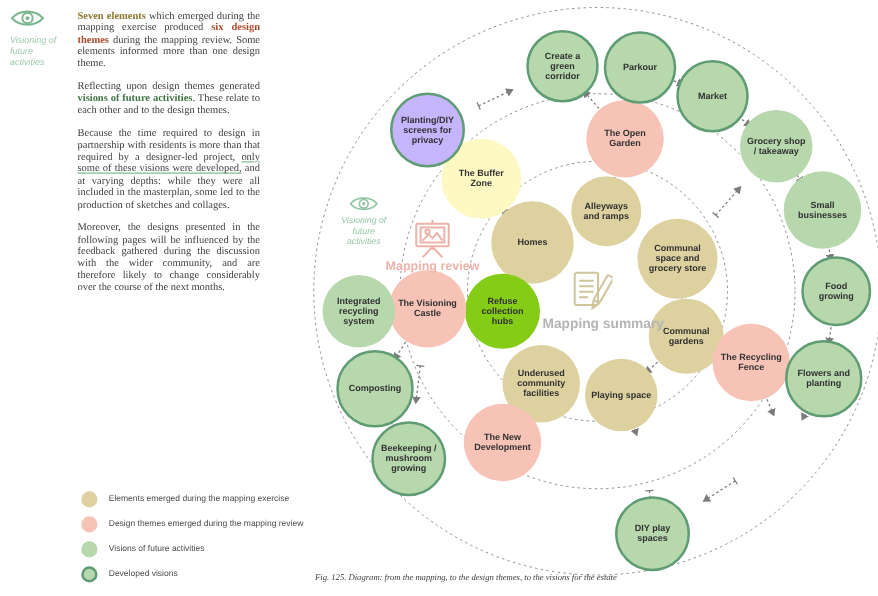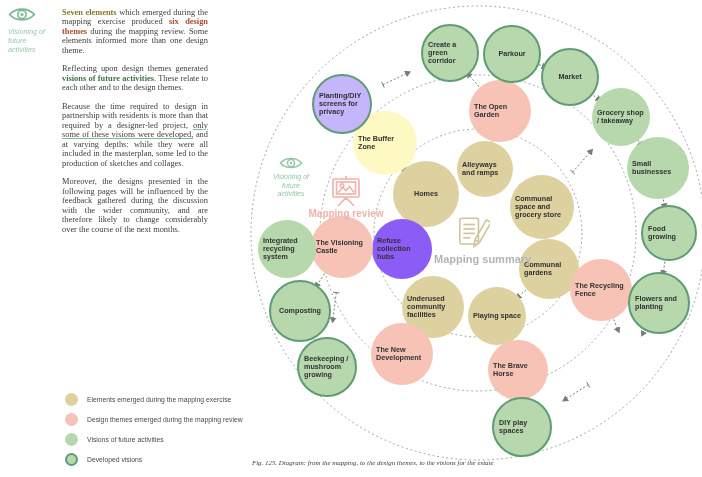--- a/index.html
+++ b/index.html
@@ -32,21 +32,21 @@
   .legend-item .lbl{font-size:6.8px;color:#4a4a4a}
 
   
   .caption{position:absolute;left:252px;top:459px;width:400px;
            font-family:"Liberation Serif",serif;font-style:italic;font-size:6.9px;color:#3c3c3c;z-index:4}
 
   
   #diagram-svg{position:absolute;left:0;top:0;z-index:1}
   #bubble-layer{position:absolute;left:0;top:0;width:702px;height:477px;z-index:2;pointer-events:none}
   .bubble{position:absolute;border-radius:50%;display:flex;align-items:center;justify-content:center;
-          font-weight:bold;font-size:7.2px;line-height:1.12;color:#313131;
+          text-align:center;font-weight:bold;font-size:7.2px;line-height:1.12;color:#313131;
           box-sizing:border-box;padding:2px 5px}
 
   .diagram-label{position:absolute;text-align:center;z-index:3}
   .diagram-label svg{display:block;margin:0 auto 2px auto}
   #visioning-label{left:255px;top:155px;width:72px;color:#94c6a5;font-style:italic;font-size:7px;line-height:1.22}
   #visioning-label .lines span{display:block}
   #mapping-review-label{left:306px;top:176px;width:80px;color:#eeb2a8;font-size:10px;font-weight:bold;white-space:nowrap}
   #mapping-summary-label{left:434px;top:214px;width:80px;color:#b4b4b4;font-size:11px;font-weight:bold;white-space:nowrap}
 </style>
 </head>
@@ -170,37 +170,34 @@
     </div>
     <div class="bubble" style="left: 519px; top: 239px; width: 60px; height: 60px; background: rgb(221, 209, 160);">
       <span>Communal gardens</span>
     </div>
     <div class="bubble" style="left: 468px; top: 287px; width: 58px; height: 58px; background: rgb(221, 209, 160);">
       <span>Playing space</span>
     </div>
     <div class="bubble" style="left: 402px; top: 276px; width: 62px; height: 62px; background: rgb(221, 209, 160);">
       <span>Underused community facilities</span>
     </div>
-    <div class="bubble" style="left: 372px; top: 219px; width: 60px; height: 60px; background: #8b5cf6;">
+    <div class="bubble" style="left: 372px; top: 219px; width: 60px; height: 60px; background: #84cc16;">
       <span>Refuse collection hubs</span>
     </div>
     <div class="bubble" style="left: 469px; top: 80px; width: 62px; height: 62px; background: rgb(246, 195, 182);">
       <span>The Open Garden</span>
     </div>
     <div class="bubble" style="left: 353px; top: 111px; width: 64px; height: 64px; background: #fef9c3;">
       <span>The Buffer Zone</span>
     </div>
     <div class="bubble" style="left: 311px; top: 216px; width: 62px; height: 62px; background: rgb(246, 195, 182);">
       <span>The Visioning Castle</span>
     </div>
     <div class="bubble" style="left: 371px; top: 323px; width: 62px; height: 62px; background: rgb(246, 195, 182);">
       <span>The New Development</span>
-    </div>
-    <div class="bubble" style="left: 488px; top: 340px; width: 60px; height: 60px; background: rgb(246, 195, 182);">
-      <span>The Brave Horse</span>
     </div>
     <div class="bubble" style="left: 570px; top: 259px; width: 62px; height: 62px; background: rgb(246, 195, 182);">
       <span>The Recycling Fence</span>
     </div>
     <div class="bubble" style="left: 312px; top: 74px; width: 60px; height: 60px; background: #c4b5fd; border: 2.5px solid rgb(95, 156, 116);">
       <span>Planting/DIY screens for privacy</span>
     </div>
     <div class="bubble" style="left: 421px; top: 24px; width: 58px; height: 58px; background: rgb(183, 216, 172); border: 2.5px solid rgb(95, 156, 116);">
       <span>Create a green corridor</span>
     </div>

